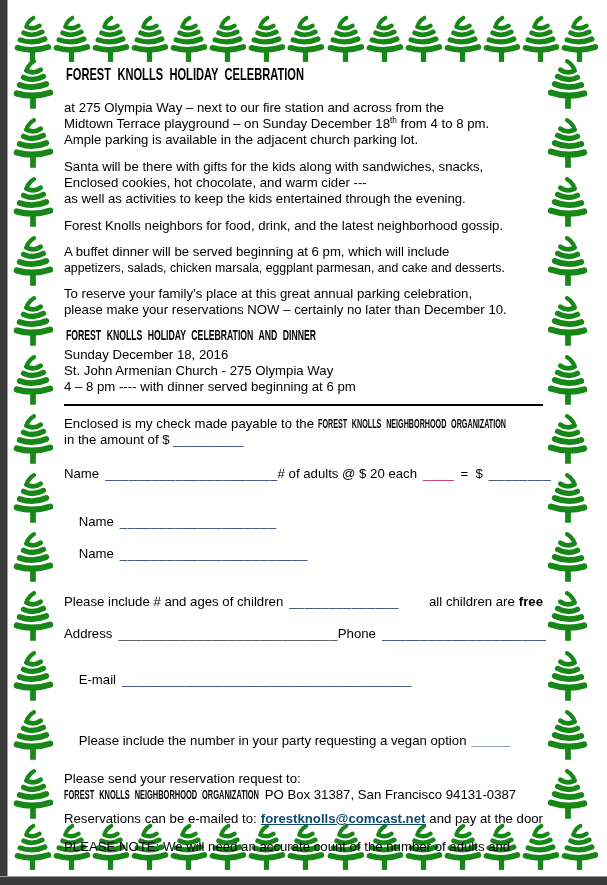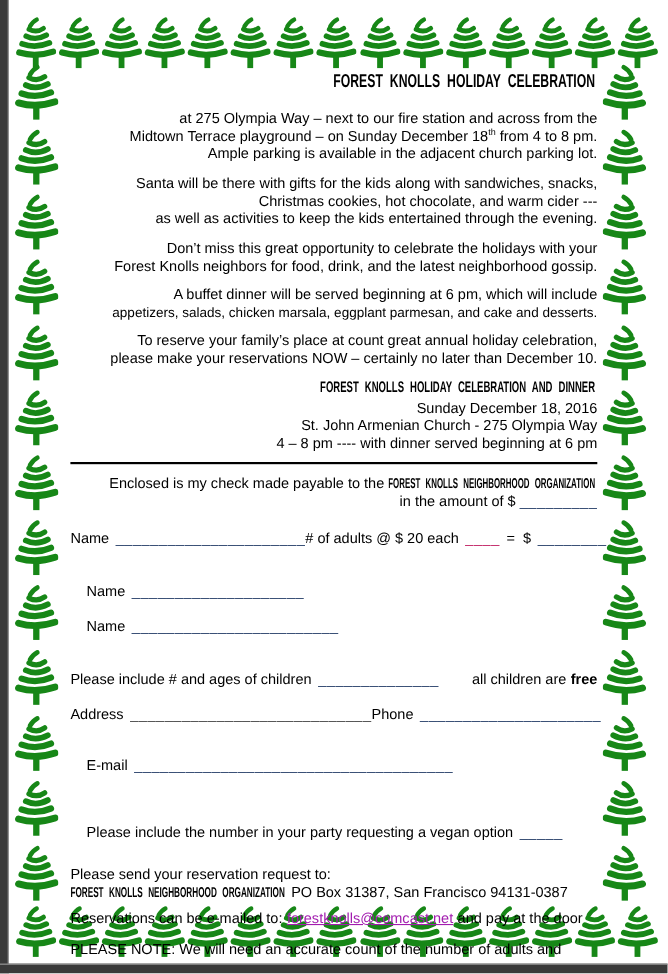--- a/index.html
+++ b/index.html
@@ -16,21 +16,21 @@
   .tree-row.bottom { top:823px; }
   .tree-row svg { width:37px; height:48px; }
   .tree-col { position:absolute; top:56px; height:766px; display:flex; flex-direction:column; justify-content:space-between; z-index:1; }
   .tree-col.left  { left:13px; }
   .tree-col.right { left:548px; }
   .tree-col svg { width:40px; height:56px; }
   .tree-col.right svg { transform:scaleX(-1); }
 
   
   .content { position:absolute; left:64px; top:60px; width:479px; font-size:13.2px; line-height:16px; z-index:2; }
-  .center { text-align:right; }
+  .center { text-align:left; }
   .line { display:block; }
   .sm { font-size:12.3px; }
   sup { font-size:0.62em; vertical-align:super; line-height:0; }
   .hrline { border:none; border-top:2px solid #000; margin:9px 0 0 0; }
   .blank { color:#1F3864; letter-spacing:0.5px; white-space:pre; }
   .bold { font-weight:bold; }
   .row { margin-top:16px; white-space:pre-wrap; }
   .flexrow { display:flex; justify-content:space-between; align-items:baseline; }
   .grp { display:inline-flex; gap:6px; align-items:baseline; white-space:pre; }
   .gap4 { gap:4px; }
@@ -622,36 +622,35 @@
   </div>
 
   <div class="center" style="margin-top:13px;">
     <span class="line">at 275 Olympia Way – next to our fire station and across from the</span>
     <span class="line"><span>Midtown Terrace playground – on Sunday December 18</span><sup>th</sup><span> from 4 to 8 pm.</span></span>
     <span class="line">Ample parking is available in the adjacent church parking lot.</span>
   </div>
 
   <div class="center" style="margin-top:11px;">
     <span class="line">Santa will be there with gifts for the kids along with sandwiches, snacks,</span>
-    <span class="line">Christmas cookies, hot chocolate, and warm cider ---</span>
+    <span class="line">Enclosed cookies, hot chocolate, and warm cider ---</span>
     <span class="line">as well as activities to keep the kids entertained through the evening.</span>
   </div>
 
   <div class="center" style="margin-top:11px;">
-    <span class="line">Don’t miss this great opportunity to celebrate the holidays with your</span>
     <span class="line">Forest Knolls neighbors for food, drink, and the latest neighborhood gossip.</span>
   </div>
 
   <div class="center" style="margin-top:10px;">
     <span class="line">A buffet dinner will be served beginning at 6 pm, which will include</span>
     <span class="line sm">appetizers, salads, chicken marsala, eggplant parmesan, and cake and desserts.</span>
   </div>
 
   <div class="center" style="margin-top:10px;">
-    <span class="line">To reserve your family’s place at count great annual holiday celebration,</span>
+    <span class="line">To reserve your family’s place at this great annual parking celebration,</span>
     <span class="line">please make your reservations NOW – certainly no later than December 10.</span>
   </div>
 
   <div class="center" style="margin-top:10px;">
     <div>
       <svg class="ctext" width="254" height="15">
           <text x="127" y="12" text-anchor="middle" font-size="14" textLength="250" lengthAdjust="spacingAndGlyphs">FOREST KNOLLS HOLIDAY CELEBRATION AND DINNER</text>
         </svg>
     </div>
     <span class="line">Sunday December 18, 2016</span>
@@ -687,32 +686,32 @@
   <div class="row flexrow">
     <span class="grp"><span>Address</span><span class="blank" style="color: #404040;">____________________________</span></span>
     <span class="grp"><span>Phone</span><span class="blank" style="color: rgb(31, 56, 100); text-align: right;">_____________________</span></span>
   </div>
 
   <div class="row" style="margin-top:14px;">
     <span class="grp"><span>E-mail</span><span class="blank" style="color: rgb(31, 56, 100);">_____________________________________</span></span>
   </div>
 
   <div class="row" style="margin-top:13px;">
-    <span class="grp"><span>Please include the number in your party requesting a vegan option</span><span class="blank" style="color: rgb(31, 56, 100);">_____</span></span>
+    <span class="grp"><span>Please include the number in your party requesting a vegan option</span><span class="blank" style="color: rgb(31, 56, 100); font-style: italic;">_____</span></span>
   </div>
 
   <div style="margin-top:6px;">
     <span class="line">Please send your reservation request to:</span>
     <span class="line"><svg class="ctext" width="197" height="13" style="vertical-align:-2px;">
           <text x="0" y="11" font-size="13" textLength="195" lengthAdjust="spacingAndGlyphs">FOREST KNOLLS NEIGHBORHOOD ORGANIZATION</text>
         </svg>&nbsp;<span>PO Box 31387, San Francisco 94131-0387</span></span>
   </div>
 
   <div style="margin-top:8px;">
-    <span class="grp gap4"><span>Reservations can be e-mailed to:</span><a class="mail" href="#" style="color: #a21caf;">forestknolls@comcast.net</a><span>and pay at the door</span></span>
+    <span class="grp gap4"><span>Reservations can be e-mailed to:</span><a class="mail" href="#" style="color: #0c4a6e; font-weight: bold;">forestknolls@comcast.net</a><span>and pay at the door</span></span>
   </div>
 
   <div style="margin-top:12px;">
     <span class="line">PLEASE NOTE: We will need an accurate count of the number of adults and</span>
 
   </div>
 
 </div>
 
 </body></html>

